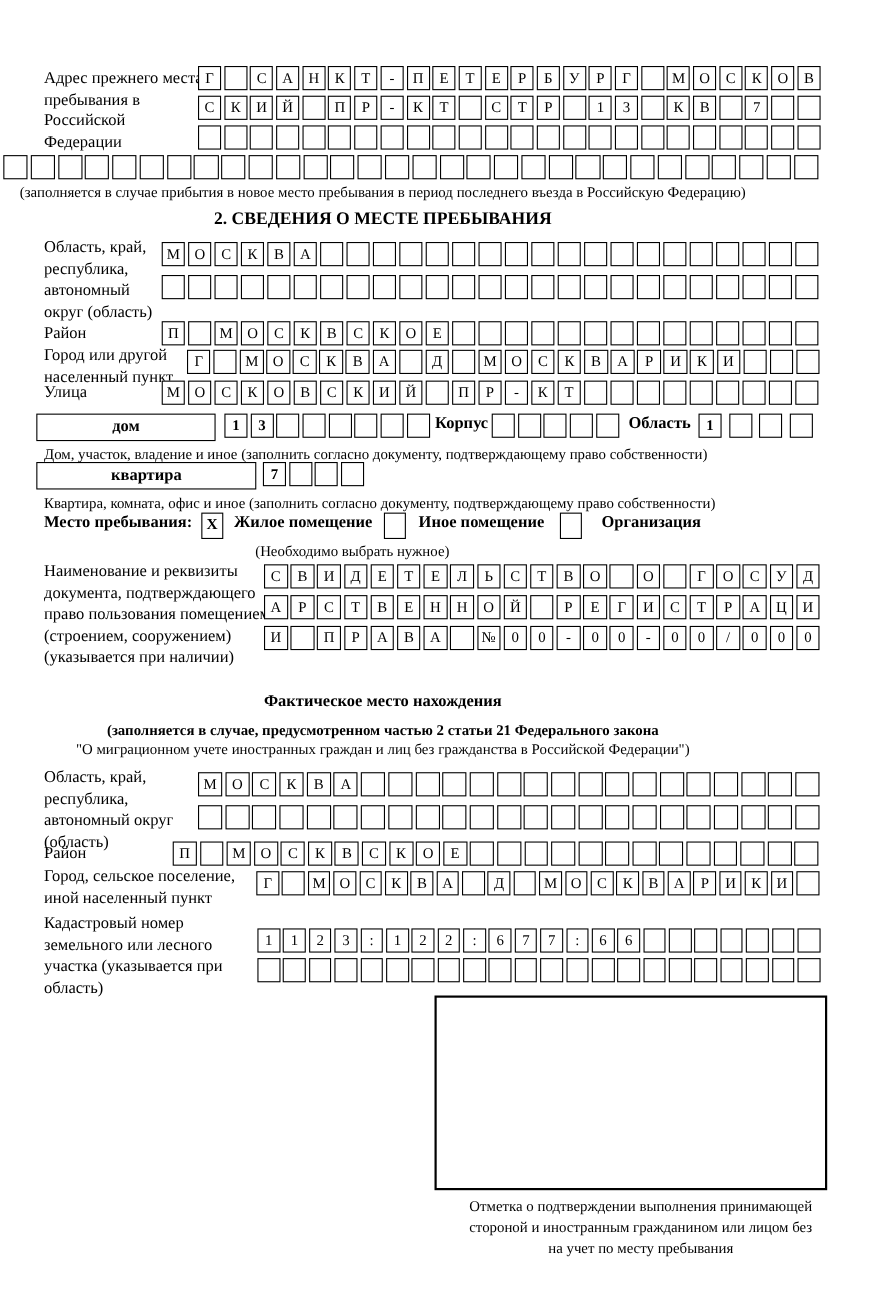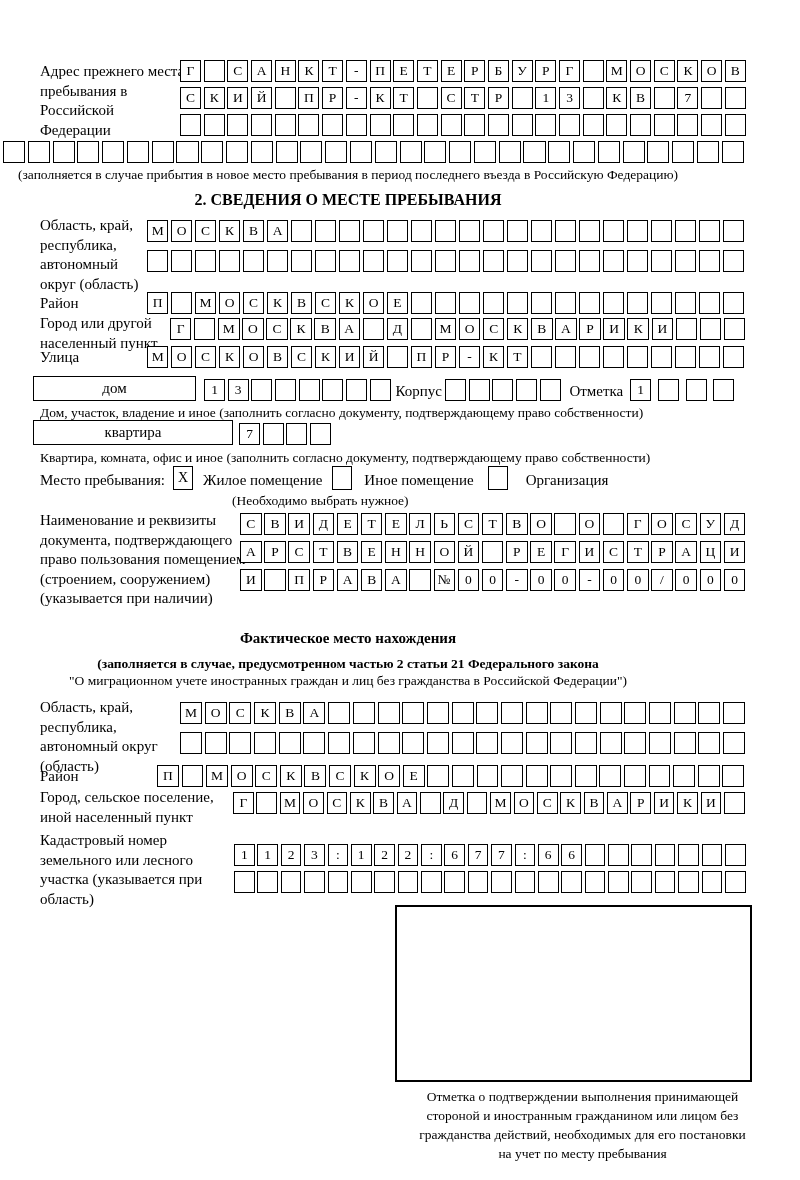--- a/index.html
+++ b/index.html
@@ -23,21 +23,21 @@
   .p241 .cell{width:21.4px;}   
   .p234 .cell{width:20.7px;}   
   .gapwide .cell{margin-right:6.7px;}
   .mb5{margin-bottom:5px;}
   .mb8{margin-bottom:8px;}
   .mb6{margin-bottom:6px;}
   .wbox{border:1.4px solid #000;box-sizing:border-box;height:25px;flex:none;
         display:flex;align-items:center;justify-content:center;font-size:15px;}
   .cb{width:20px;height:24px;border:1.4px solid #000;box-sizing:border-box;flex:none;
       display:inline-flex;align-items:center;justify-content:center;font-size:14px;}
-  .inline-row{display:flex;align-items:flex-end;}
+  .inline-row{display:flex;align-items:flex-start;font-weight:bold;}
   .stampbox{border:2px solid #000;box-sizing:border-box;background:#fff;}
 </style>
 </head>
 <body>
 
 <div class="page">
 
 
   <div class="abs label" style="top:62px;left:40px;width:145px;">Адрес прежнего места пребывания в Российской Федерации</div>
   <div class="abs" style="top:60px;left:180px;">
@@ -313,21 +313,21 @@
         <span class="cell"></span>
       </div>
     <div class="label" style="margin-right:3px;">Корпус</div>
     <div class="cellrow p237" style="margin-right:6px;">
         <span class="cell"></span>
         <span class="cell"></span>
         <span class="cell"></span>
         <span class="cell"></span>
         <span class="cell"></span>
       </div>
-    <div class="label" style="margin-right:7px;">Отметка</div>
+    <div class="label" style="margin-right:7px;">Область</div>
     <div class="cellrow p237 gapwide">
         <span class="cell">1</span>
         <span class="cell"></span>
         <span class="cell"></span>
         <span class="cell"></span>
       </div>
   </div>
   <div class="abs caption" style="top:404px;left:40px;">Дом, участок, владение и иное (заполнить согласно документу, подтверждающему право собственности)</div>
 
   <div class="abs inline-row" style="top:420px;left:33px;">
@@ -586,17 +586,16 @@
         <span class="cell"></span>
         <span class="cell"></span>
         <span class="cell"></span>
       </div>
   </div>
 
   <div class="abs stampbox" style="top:905px;left:395px;width:357px;height:177px;"></div>
   <div class="abs" style="top:1087px;left:385px;width:395px;text-align:center;">
     <div class="caption" style="line-height:19px;">Отметка о подтверждении выполнения принимающей</div>
     <div class="caption" style="line-height:19px;">стороной и иностранным гражданином или лицом без</div>
-    <div class="caption" style="line-height:19px;">гражданства действий, необходимых для его постановки</div>
     <div class="caption" style="line-height:19px;">на учет по месту пребывания</div>
   </div>
 
 </div>
 
 </body></html>

